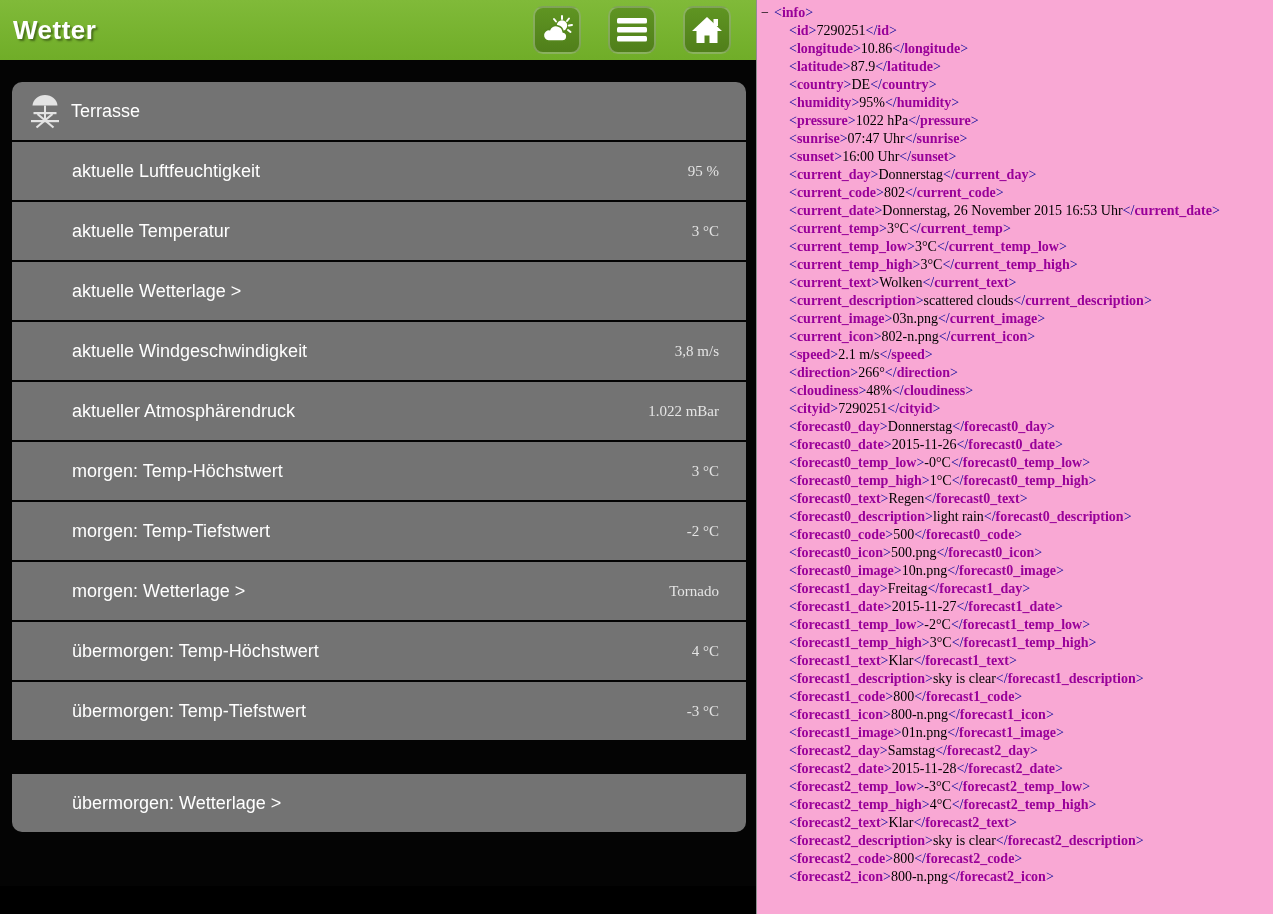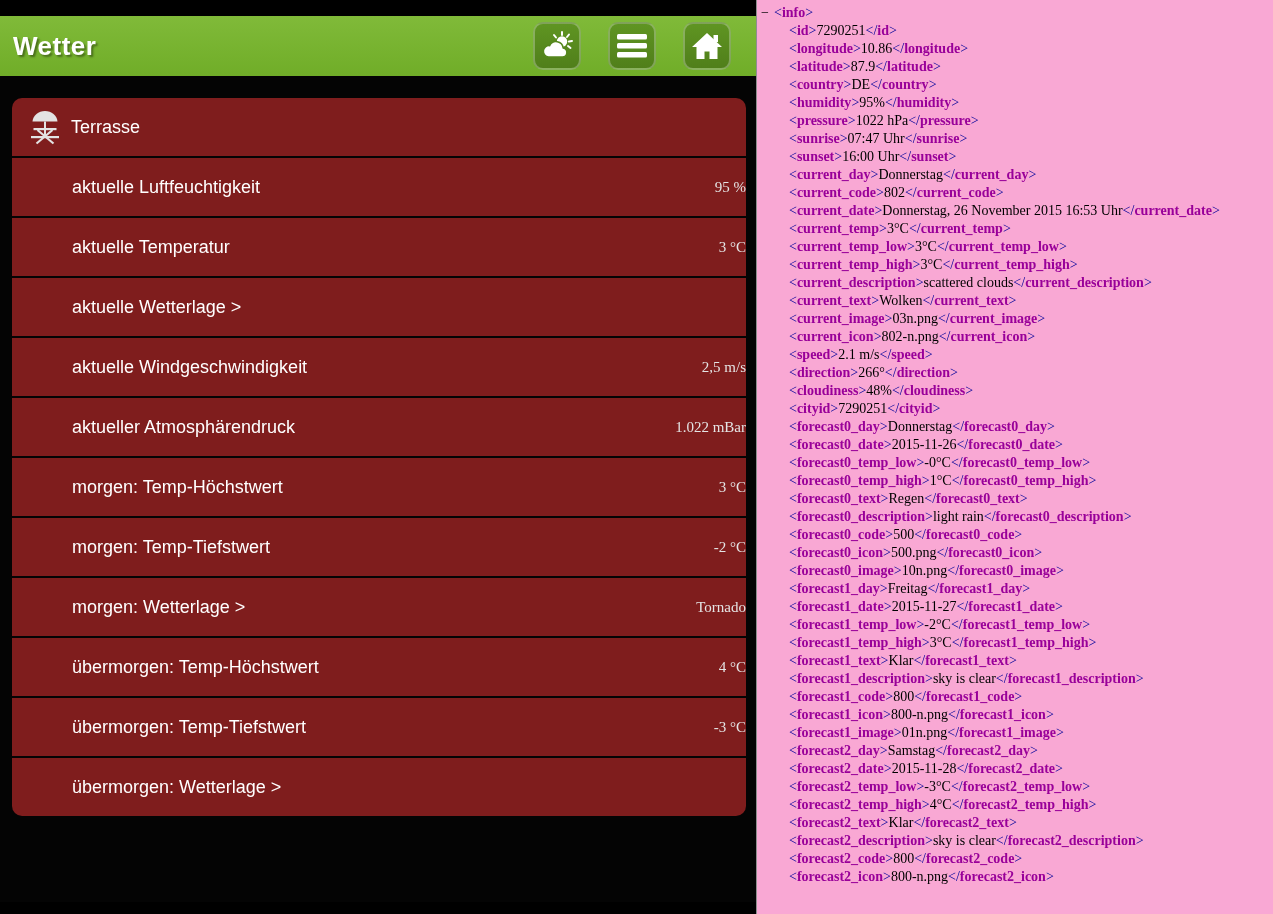--- a/index.html
+++ b/index.html
@@ -1,20 +1,20 @@
 <!DOCTYPE html>
 <html><head>
 <meta charset="utf-8">
 <style>
   * { margin:0; padding:0; box-sizing:border-box; }
   html,body { width:1273px; height:914px; overflow:hidden; background:#000; }
   body { font-family:"Liberation Sans", sans-serif; position:relative; }
 
   
-  .app { position:absolute; left:0; top:16px; width:756px; height:886px; background:#040404; }
+  .app { position:absolute; left:0; top:0; width:756px; height:886px; background:#040404; }
 
   .app-header {
     height:60px; width:100%;
     background:linear-gradient(#80ba39, #70ad28);
     display:flex; align-items:center;
   }
   .app-title {
     margin-left:13px; color:#fff; font-size:26px; font-weight:bold;
     letter-spacing:0.5px; text-shadow:2px 2px 2px rgba(35,55,10,0.55);
   }
@@ -24,26 +24,26 @@
     background:linear-gradient(#5f9522,#507f1a);
     display:flex; align-items:center; justify-content:center; cursor:pointer; padding:0;
   }
   .hdr-btn svg { display:block; }
 
   .list {
     margin:22px 10px 0 12px; width:734px;
     display:flex; flex-direction:column; gap:2px;
   }
   .row {
-    background:#7f1d1d; height:58px; flex:0 0 58px;
+    background:#737373; height:58px; flex:0 0 58px;
     display:flex; align-items:center;
-    padding:0 0 0 60px;
+    padding:0 27px 0 60px;
   }
   .row.device { padding-left:16px; border-radius:10px 10px 0 0; }
-  .list > div.row:last-of-type { border-radius:0 0 10px 10px; }
+  .list > div.row:last-of-type { border-radius:0 0 10px 10px;margin-top:32px; }
   .dev-icon { width:34px; height:40px; margin-right:9px; display:inline-flex; align-items:center; }
   .row .lbl { color:#ffffff; font-size:18px; }
   .row.device .lbl { font-size:18px; }
   .row .val { margin-left:auto; color:#e4e4e4; font-size:15px; padding-left:10px; white-space:nowrap;font-family:Liberation Serif, serif; }
 
   
   .xml-pane {
     position:absolute; left:756px; top:0; width:517px; height:914px;
     background:#f9a8d4; border-left:1px solid #8f8f8f;
     padding:4px 0 0 4px;
@@ -126,21 +126,21 @@
         <span class="val">3 °C</span>
       </div>
 
       <div class="row">
         <span class="lbl">aktuelle Wetterlage &gt;</span>
         <span class="val"></span>
       </div>
 
       <div class="row">
         <span class="lbl">aktuelle Windgeschwindigkeit</span>
-        <span class="val">2,5 m/s</span>
+        <span class="val">3,8 m/s</span>
       </div>
 
       <div class="row">
         <span class="lbl">aktueller Atmosphärendruck</span>
         <span class="val">1.022 mBar</span>
       </div>
 
       <div class="row">
         <span class="lbl">morgen: Temp-Höchstwert</span>
         <span class="val">3 °C</span>
@@ -199,24 +199,24 @@
       <div class="xline"><span class="br">&lt;</span><span class="tag">current_code</span><span class="br">&gt;</span><span class="tval">802</span><span class="br">&lt;/</span><span class="tag">current_code</span><span class="br">&gt;</span></div>
 
       <div class="xline"><span class="br">&lt;</span><span class="tag">current_date</span><span class="br">&gt;</span><span class="tval">Donnerstag, 26 November 2015 16:53 Uhr</span><span class="br">&lt;/</span><span class="tag">current_date</span><span class="br">&gt;</span></div>
 
       <div class="xline"><span class="br">&lt;</span><span class="tag">current_temp</span><span class="br">&gt;</span><span class="tval">3°C</span><span class="br">&lt;/</span><span class="tag">current_temp</span><span class="br">&gt;</span></div>
 
       <div class="xline"><span class="br">&lt;</span><span class="tag">current_temp_low</span><span class="br">&gt;</span><span class="tval">3°C</span><span class="br">&lt;/</span><span class="tag">current_temp_low</span><span class="br">&gt;</span></div>
 
       <div class="xline"><span class="br">&lt;</span><span class="tag">current_temp_high</span><span class="br">&gt;</span><span class="tval">3°C</span><span class="br">&lt;/</span><span class="tag">current_temp_high</span><span class="br">&gt;</span></div>
 
+      <div class="xline"><span class="br">&lt;</span><span class="tag">current_text</span><span class="br">&gt;</span><span class="tval">Wolken</span><span class="br">&lt;/</span><span class="tag">current_text</span><span class="br">&gt;</span></div>
+
       <div class="xline"><span class="br">&lt;</span><span class="tag">current_description</span><span class="br">&gt;</span><span class="tval">scattered clouds</span><span class="br">&lt;/</span><span class="tag">current_description</span><span class="br">&gt;</span></div>
 
-      <div class="xline"><span class="br">&lt;</span><span class="tag">current_text</span><span class="br">&gt;</span><span class="tval">Wolken</span><span class="br">&lt;/</span><span class="tag">current_text</span><span class="br">&gt;</span></div>
-
       <div class="xline"><span class="br">&lt;</span><span class="tag">current_image</span><span class="br">&gt;</span><span class="tval">03n.png</span><span class="br">&lt;/</span><span class="tag">current_image</span><span class="br">&gt;</span></div>
 
       <div class="xline"><span class="br">&lt;</span><span class="tag">current_icon</span><span class="br">&gt;</span><span class="tval">802-n.png</span><span class="br">&lt;/</span><span class="tag">current_icon</span><span class="br">&gt;</span></div>
 
       <div class="xline"><span class="br">&lt;</span><span class="tag">speed</span><span class="br">&gt;</span><span class="tval">2.1 m/s</span><span class="br">&lt;/</span><span class="tag">speed</span><span class="br">&gt;</span></div>
 
       <div class="xline"><span class="br">&lt;</span><span class="tag">direction</span><span class="br">&gt;</span><span class="tval">266°</span><span class="br">&lt;/</span><span class="tag">direction</span><span class="br">&gt;</span></div>
 
       <div class="xline"><span class="br">&lt;</span><span class="tag">cloudiness</span><span class="br">&gt;</span><span class="tval">48%</span><span class="br">&lt;/</span><span class="tag">cloudiness</span><span class="br">&gt;</span></div>
 

